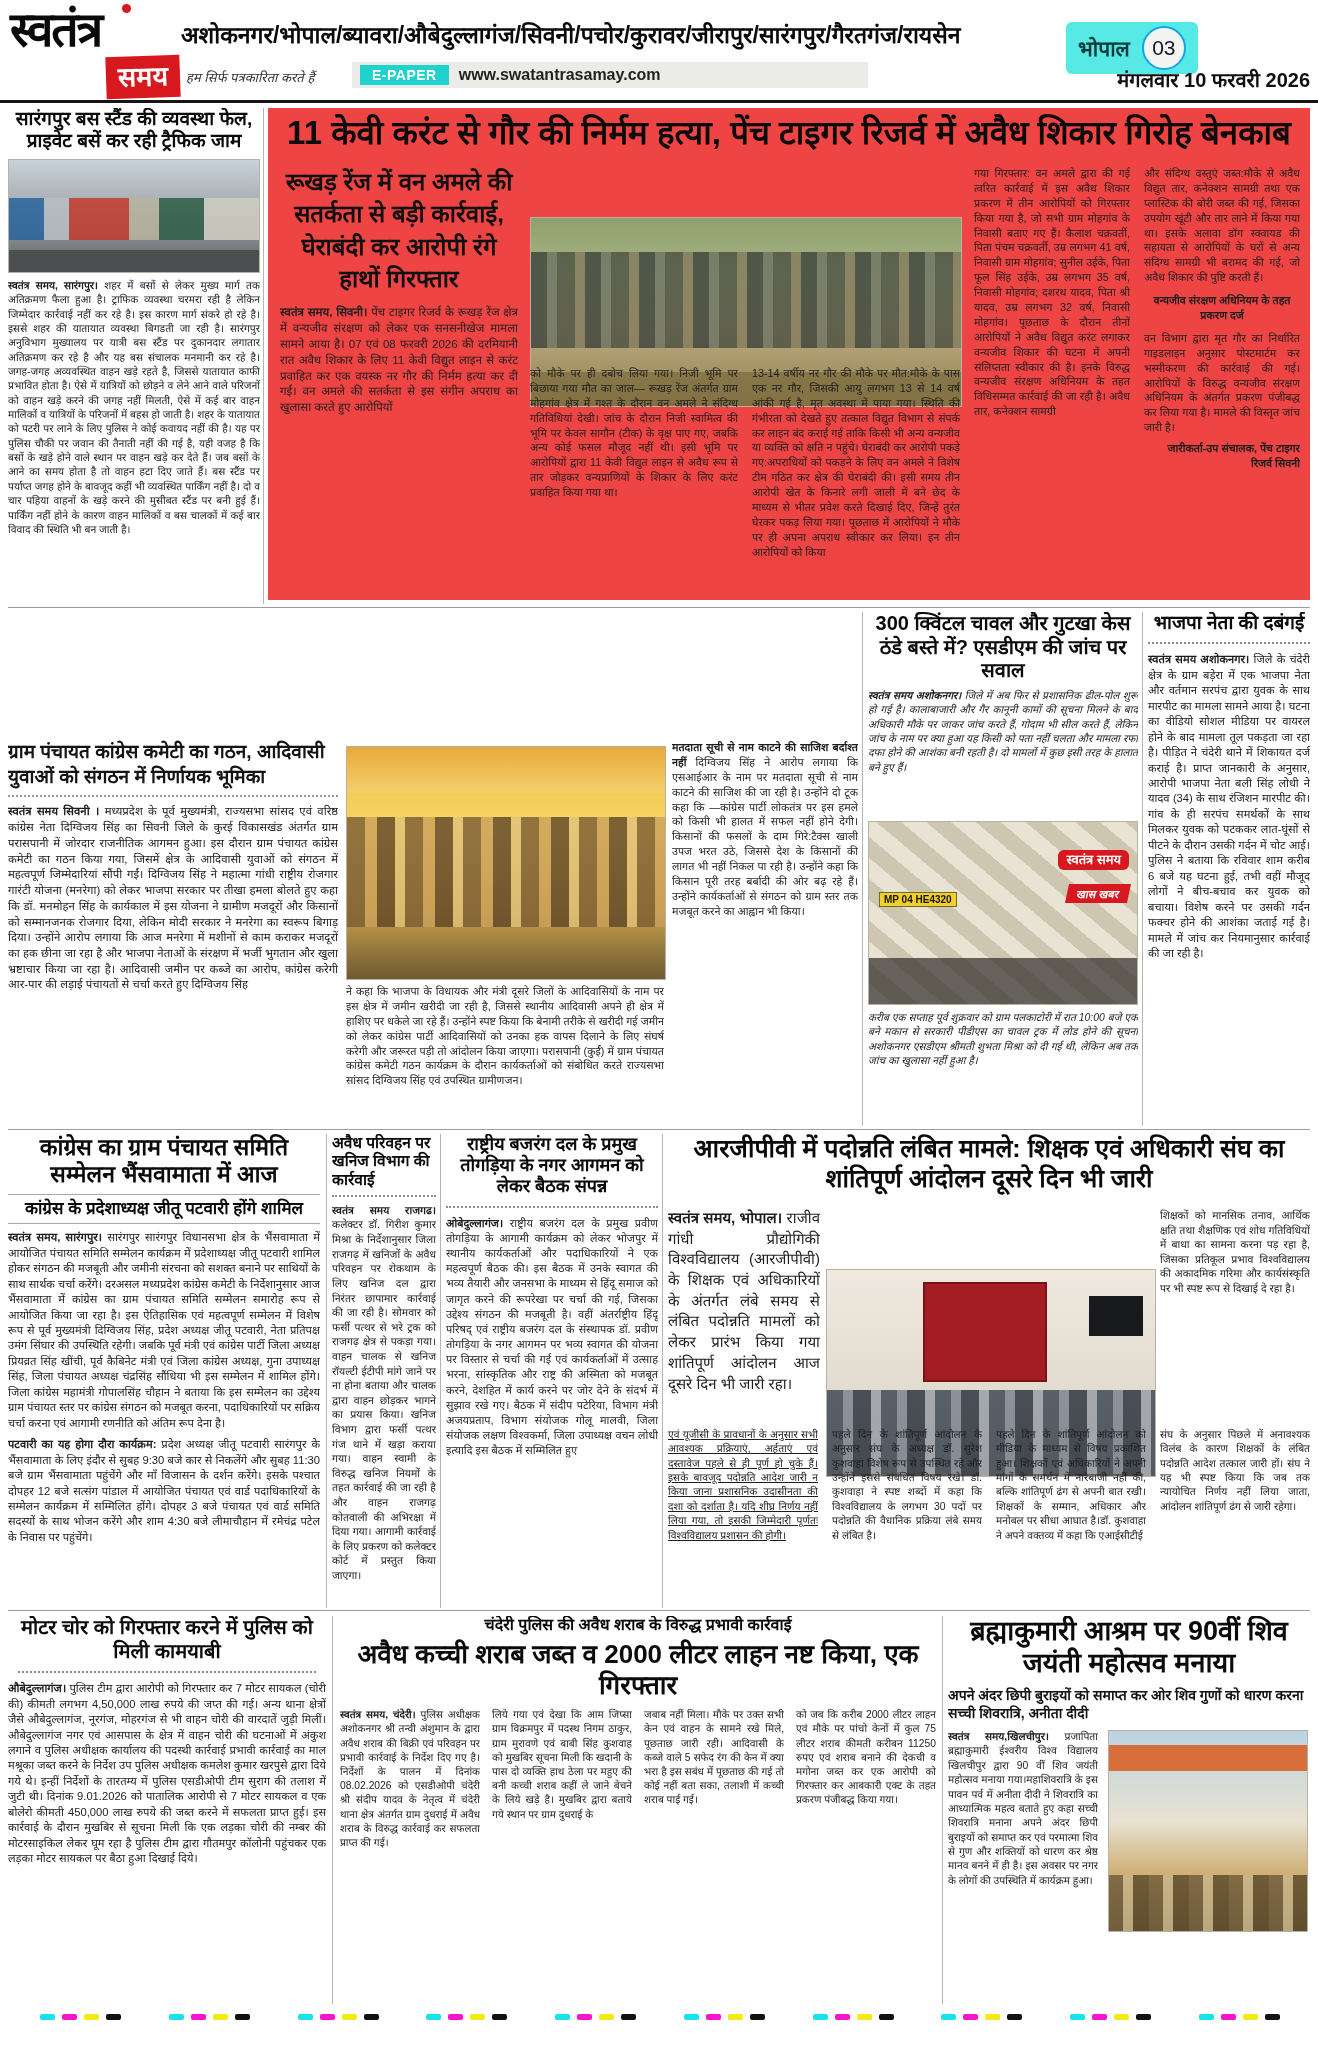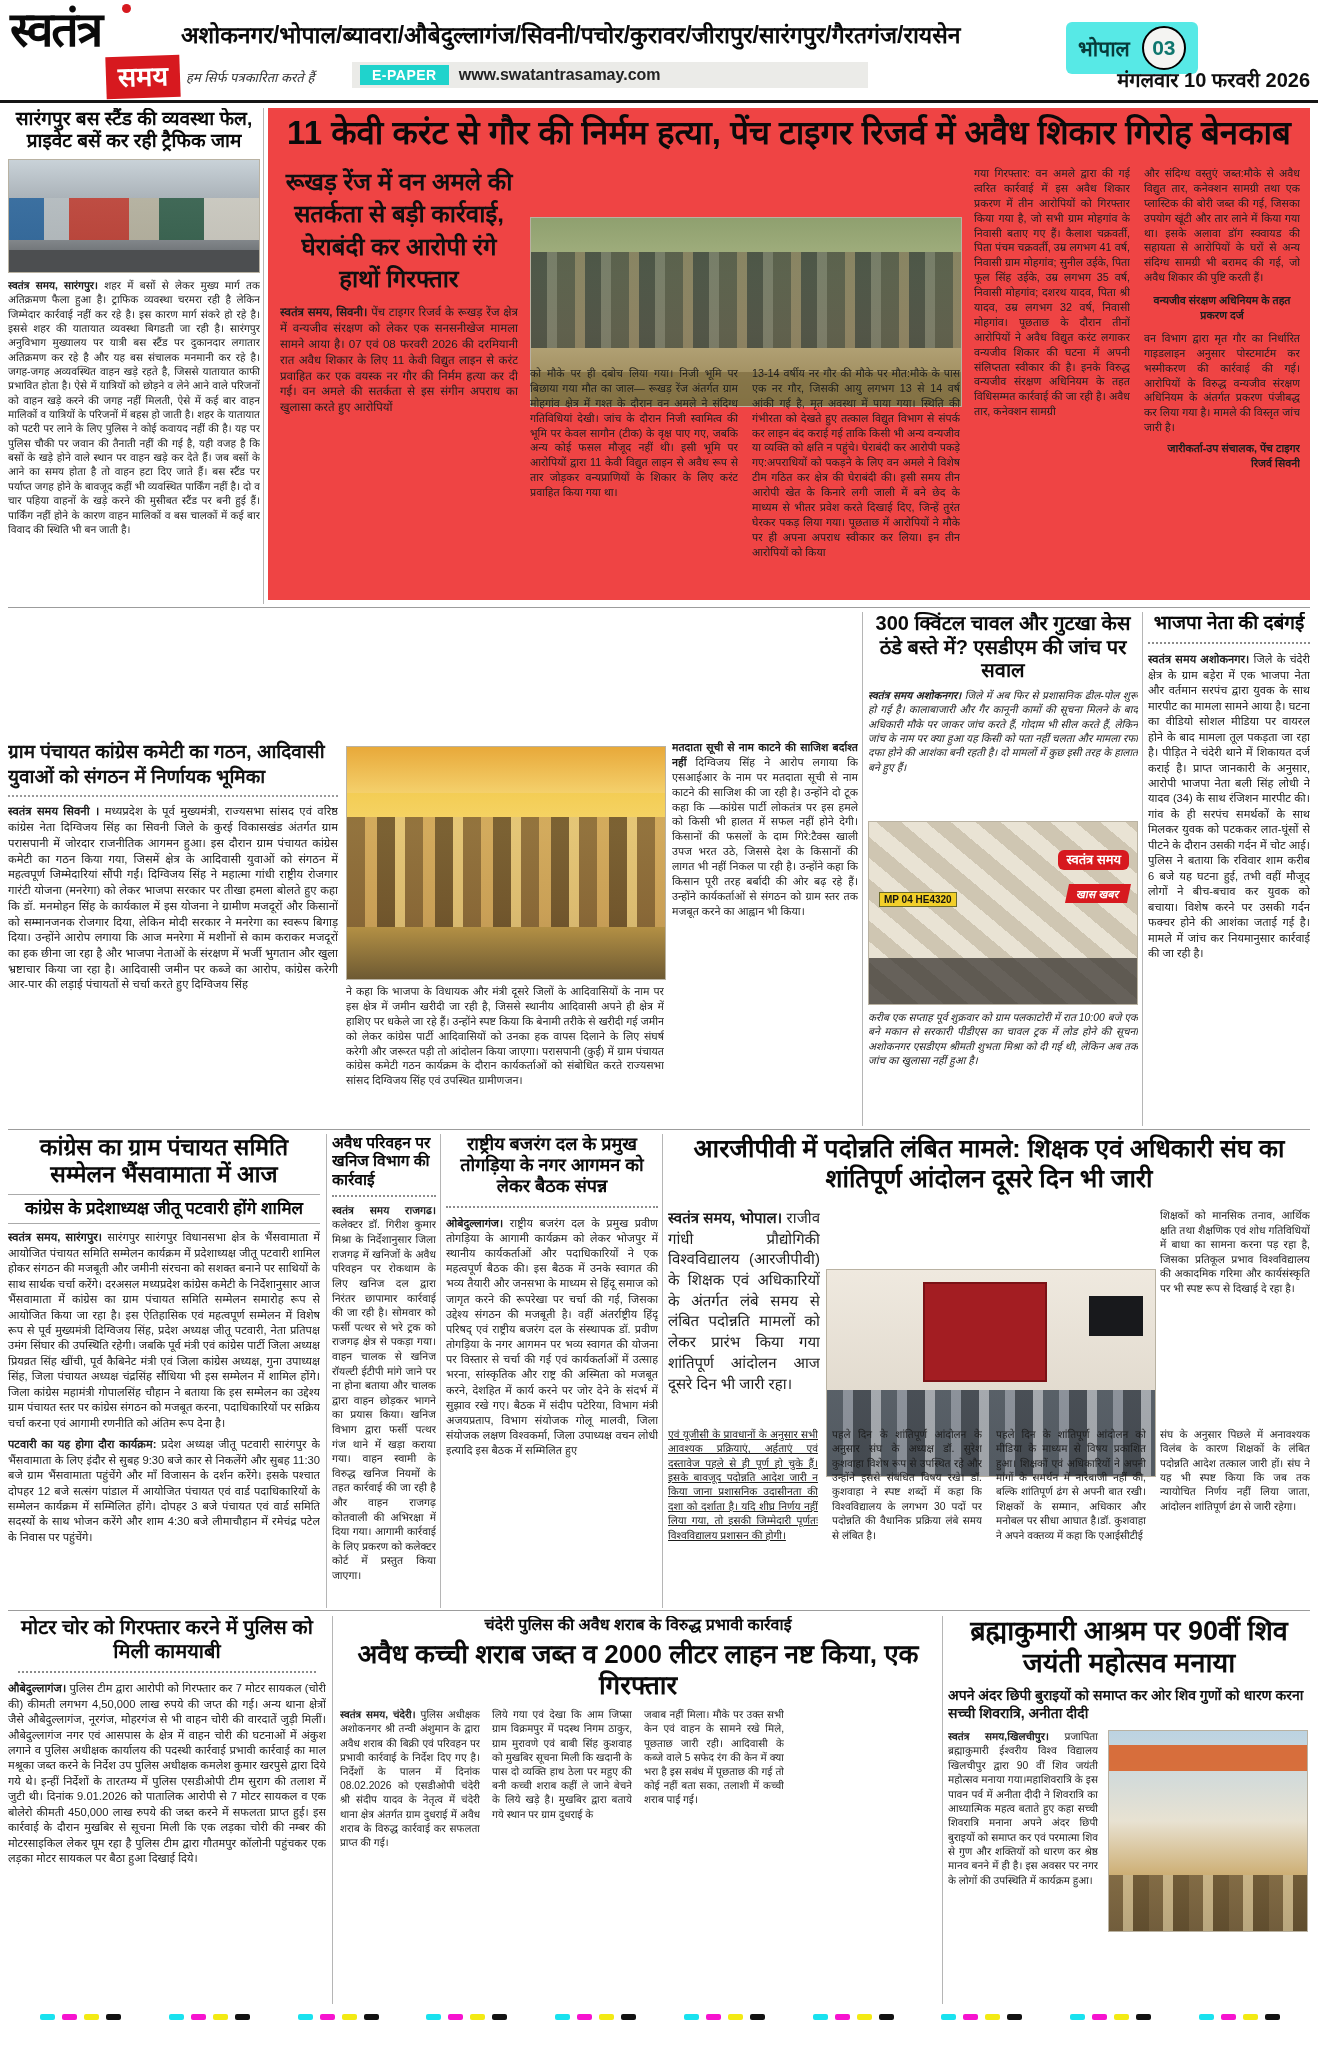--- a/index.html
+++ b/index.html
@@ -17,22 +17,22 @@
   
   .masthead-black{font-size:48px;font-weight:900;letter-spacing:-2px;color:#0a0a0a;line-height:1;}
   .samay-box{background:#d7191f;color:#fff;font-weight:900;font-size:27px;padding:1px 12px 4px;display:inline-block;transform:rotate(-2deg);}
   .cities{font-size:23px;font-weight:800;color:#0a0a0a;white-space:nowrap;}
   .tagline{font-size:13px;color:#333;font-style:italic;}
   .subbar{background:#ebebe8;display:flex;align-items:center;gap:10px;padding:3px 8px;}
   .epaper{background:#1fd3cc;color:#fff;font-weight:800;font-size:14px;padding:2px 12px;letter-spacing:.5px;}
   .site{font-weight:700;font-size:16px;color:#222;}
   .ed-badge{background:#57e9e6;border-radius:6px;display:flex;align-items:center;padding:4px 12px;gap:12px;}
   .ed-name{font-weight:800;font-size:21px;color:#083b3a;}
-  .ed-circle{background:#f4f4f2;border:2px solid #000000;border-radius:50%;width:40px;height:40px;
-             display:flex;align-items:center;justify-content:center;font-weight:700;font-size:21px;color:#0f766e;}
+  .ed-circle{background:#f4f4f2;border:2px solid #0ea5e9;border-radius:50%;width:40px;height:40px;
+             display:flex;align-items:center;justify-content:center;font-weight:400;font-size:21px;color:#0f172a;}
   .date{font-weight:800;font-size:20px;color:#101010;text-align:right;}
   
   .ph-bus{background:linear-gradient(180deg,#c9d2d8 0%,#aab2b8 35%,#84898d 70%,#54575a 100%);}
   .ph-gaur{background:linear-gradient(180deg,#8fa06f 0%,#a8b483 30%,#b9a97e 60%,#93804f 100%);}
   .ph-cong{background:linear-gradient(180deg,#f0c23a 0%,#f6d569 35%,#caa24a 70%,#6e5a33 100%);}
   .ph-rice{background:repeating-linear-gradient(40deg,#e9e3d4 0 16px,#cfc6b2 16px 32px);}
   .ph-rgpv{background:linear-gradient(180deg,#efe9df 0%,#e2dbcf 60%,#b8b0a2 100%);}
   .ph-shiv{background:linear-gradient(180deg,#bcd3e2 0%,#e8e2d2 45%,#caa96a 75%,#7e6a45 100%);}
   .band{position:absolute;left:0;right:0;}
   
@@ -236,20 +236,21 @@
   <section class="abs" style="left:340px;top:1616px;width:596px;height:388px;overflow:hidden;">
     <div class="hd" style="font-size:16px;margin:0;">चंदेरी पुलिस की अवैध शराब के विरुद्ध प्रभावी कार्रवाई</div>
     <h1 class="hd" style="font-size:26px;margin:4px 0 8px;">अवैध कच्ची शराब जब्त व 2000 लीटर लाहन नष्ट किया, एक गिरफ्तार</h1>
     <div style="display:flex;gap:12px;">
       <p class="bt" style="font-size:10.3px;width:140px;margin:0;">
         <b class="by">स्वतंत्र समय, चंदेरी।</b>
         <span>पुलिस अधीक्षक अशोकनगर श्री तन्वी अंशुमान के द्वारा अवैध शराब की बिक्री एवं परिवहन पर प्रभावी कार्रवाई के निर्देश दिए गए है। निर्देशों के पालन में दिनांक 08.02.2026 को एसडीओपी चंदेरी श्री संदीप यादव के नेतृत्व में चंदेरी थाना क्षेत्र अंतर्गत ग्राम दुधराई में अवैध शराब के विरुद्ध कार्रवाई कर सफलता प्राप्त की गई।</span>
       </p>
       <p class="bt" style="font-size:10.3px;width:140px;margin:0;">लिये गया एवं देखा कि आम जिप्सा ग्राम विक्रमपुर में पदस्थ निगम ठाकुर, ग्राम मुरावणे एवं बाबी सिंह कुशवाह को मुखबिर सूचना मिली कि खदानी के पास दो व्यक्ति हाथ ठेला पर महुए की बनी कच्ची शराब कहीं ले जाने बेचने के लिये खड़े है। मुखबिर द्वारा बताये गये स्थान पर ग्राम दुधराई के</p>
       <p class="bt" style="font-size:10.3px;width:140px;margin:0;">जबाब नहीं मिला। मौके पर उक्त सभी केन एवं वाहन के सामने रखे मिले, पूछताछ जारी रही। आदिवासी के कब्जे वाले 5 सफेद रंग की केन में क्या भरा है इस सबंध में पूछताछ की गई तो कोई नहीं बता सका, तलाशी में कच्ची शराब पाई गई।</p>
+      <p class="bt" style="font-size:10.3px;width:140px;margin:0;">को जब कि करीब 2000 लीटर लाहन एवं मौके पर पांचो केनों में कुल 75 लीटर शराब कीमती करीबन 11250 रुपए एवं शराब बनाने की देकची व मगोना जब्त कर एक आरोपी को गिरफ्तार कर आबकारी एक्ट के तहत प्रकरण पंजीबद्ध किया गया।</p>
     </div>
   </section>
 
   <div class="vline" style="left:942px;top:1616px;height: 388px;"></div>
 
   <section class="abs" style="left:948px;top:1616px;width:362px;height:388px;overflow:hidden;">
     <h1 class="hd" style="font-size:27px;margin:0;font-weight:700;">ब्रह्माकुमारी आश्रम पर 90वीं शिव जयंती महोत्सव मनाया</h1>
     <div style="font-size:14px;font-weight:700;line-height:1.3;margin:6px 0 8px;">अपने अंदर छिपी बुराइयों को समाप्त कर ओर शिव गुणों को धारण करना सच्ची शिवरात्रि, अनीता दीदी</div>
     <div style="display:flex;gap:10px;">
       <p class="bt" style="font-size:10.4px;width:150px;margin:0;">

